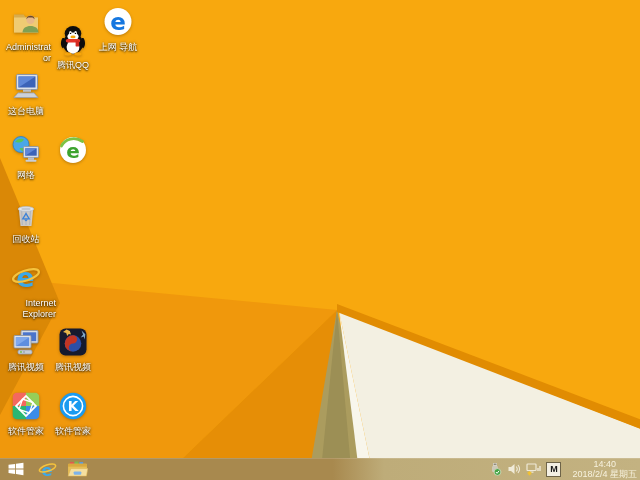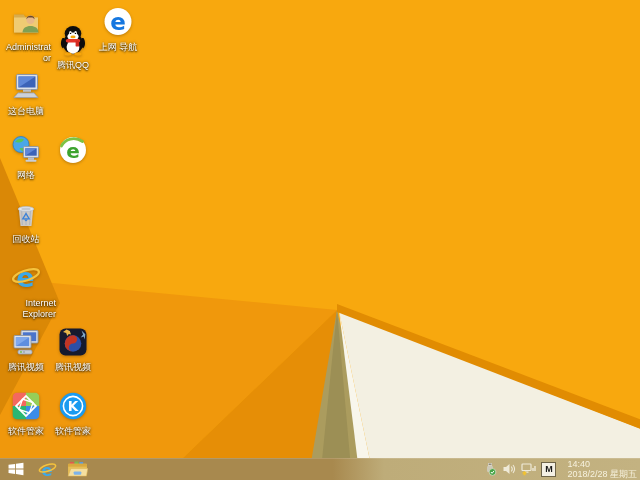--- a/index.html
+++ b/index.html
@@ -18,21 +18,21 @@
   .taskbar{position:absolute;left:0;right:0;bottom:0;height:22px;display:flex;align-items:center;
            background:linear-gradient(to right,#A8894E 0%,#A8894E 52%,#BEAC79 60%,#C3B281 100%);
            box-shadow:inset 0 1px 0 rgba(255,255,255,.14);}
   .tb-btn{height:22px;display:flex;align-items:center;justify-content:center;}
   .start{width:32px;}
   .tb-app{width:30px;}
   .tray{margin-left:auto;display:flex;align-items:center;gap:5px;padding-right:3px;}
   .tray-icon{display:flex;align-items:center;height:22px;}
   .ime{width:13px;height:13px;background:#F4F0E4;border:1px solid #6E6448;color:#1A1A1A;
        font-size:9px;font-weight:bold;display:flex;align-items:center;justify-content:center;line-height:1;}
-  .clock{font-size:9px;line-height:10px;color:#F7F2DE;text-align:left;padding-left:6px;white-space:nowrap;}
+  .clock{font-size:9px;line-height:10px;color:#F7F2DE;text-align:center;padding-left:6px;white-space:nowrap;}
   svg text{font-family:"DejaVu Sans","Liberation Sans",sans-serif;}
 </style>
 </head>
 <body>
 
 <div class="screen">
 
   <svg class="wallpaper" viewBox="0 0 640 480" aria-hidden="true">
     <rect width="640" height="480" fill="#F8A80E"></rect>
     <polygon points="0,278 337,310 160,480 0,480" fill="#F0980C"></polygon>
@@ -261,19 +261,19 @@
             <path d="M1.7 10.3 l3.6 2"></path>
             <path d="M5.3 10.3 l-3.6 2"></path>
           </g>
         </svg>
       </div>
 
       <div class="ime">M</div>
 
       <div class="clock">
         <div>14:40</div>
-        <div>2018/2/28 星期五</div>
+        <div>2018/2/4 星期五</div>
       </div>
 
     </div>
   </div>
 
 </div>
 
 </body></html>

